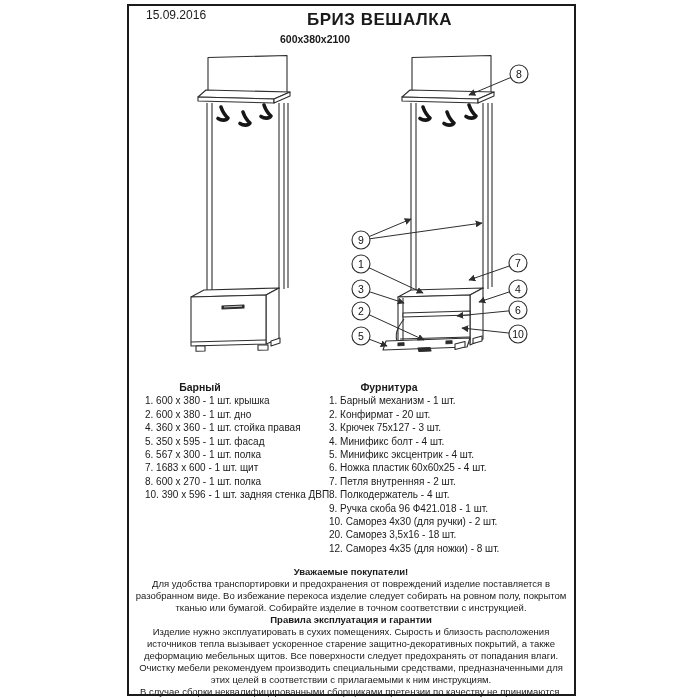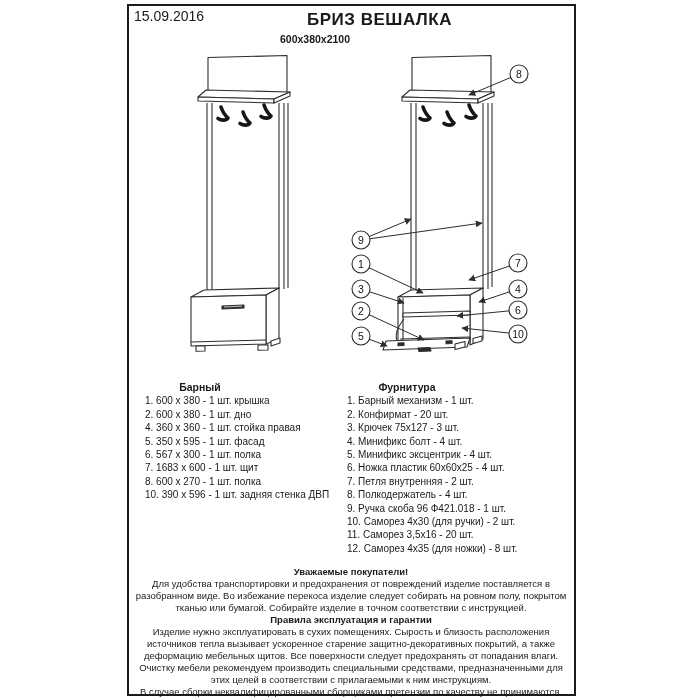--- a/index.html
+++ b/index.html
@@ -8,35 +8,35 @@
     width:700px;height:700px;
     background:#ffffff;
     font-family:"Liberation Sans", sans-serif;
     color:#1a1a1a;
     overflow:hidden;
   }
   .sheet{
     position:absolute;left:127px;top:4px;width:449px;height:692px;
     border:2px solid #1b1b1b;box-sizing:border-box;background:#fff;
   }
-  .date{position:absolute;left:134px;top:8px;font-size:14px;text-align:right;}
+  .date{position:absolute;left:146px;top:8px;font-size:12px;text-align:right;}
   .doc-title{
     position:absolute;left:127px;top:10px;width:449px;text-align:center;
     font-size:17px;font-weight:bold;letter-spacing:.5px;margin-left:28px;
   }
   .doc-subtitle{
     position:absolute;left:127px;top:33px;width:376px;text-align:center;
     font-size:10.5px;font-weight:bold;
   }
   svg.diagram{position:absolute;left:0;top:0;width:700px;height:700px;}
   svg.diagram *{vector-effect:non-scaling-stroke;}
 
   .col{position:absolute;top:381px;font-size:10px;line-height:13.4px;white-space:nowrap;}
   .col-parts{left:145px;}
-  .col-hw{left:347px;}
+  .col-hw{left:329px;}
   .col .heading{font-weight:bold;font-size:10.5px;text-align:center;}
   .col-parts .heading{width:110px;}
   .col-hw .heading{width:120px;}
 
   .notes{
     position:absolute;left:131px;top:566px;width:440px;
     text-align:center;font-size:9.5px;line-height:12px;
   }
   .notes p{margin:0;}
   .notes .bold{font-weight:bold;}
@@ -216,21 +216,21 @@
       <div>1. Барный механизм - 1 шт.</div>
       <div>2. Конфирмат - 20 шт.</div>
       <div>3. Крючек 75х127 - 3 шт.</div>
       <div>4. Минификс болт - 4 шт.</div>
       <div>5. Минификс эксцентрик - 4 шт.</div>
       <div>6. Ножка пластик 60х60х25 - 4 шт.</div>
       <div>7. Петля внутренняя - 2 шт.</div>
       <div>8. Полкодержатель - 4 шт.</div>
       <div>9. Ручка скоба 96 Ф421.018 - 1 шт.</div>
       <div>10. Саморез 4х30 (для ручки) - 2 шт.</div>
-      <div>11. Саморез 3,5х16 - 20 шт.</div>
+      <div>20. Саморез 3,5х16 - 18 шт.</div>
       <div>12. Саморез 4х35 (для ножки) - 8 шт.</div>
     </div>
 </div>
 
 <div class="notes">
   <p class="bold">Уважаемые покупатели!</p>
   <p>Для удобства транспортировки и предохранения от повреждений изделие поставляется в разобранном виде. Во избежание перекоса изделие следует собирать на ровном полу, покрытом тканью или бумагой. Собирайте изделие в точном соответствии с инструкцией.</p>
   <p class="bold">Правила эксплуатация и гарантии</p>
   <p>Изделие нужно эксплуатировать в сухих помещениях. Сырость и близость расположения источников тепла вызывает ускоренное старение защитно-декоративных покрытий, а также деформацию мебельных щитов. Все поверхности следует предохранять от попадания влаги. Очистку мебели рекомендуем производить специальными средствами, предназначенными для этих целей в соответствии с прилагаемыми к ним инструкциям.</p>
   <p>В случае сборки неквалифицированными сборщиками претензии по качеству не принимаются.</p>

